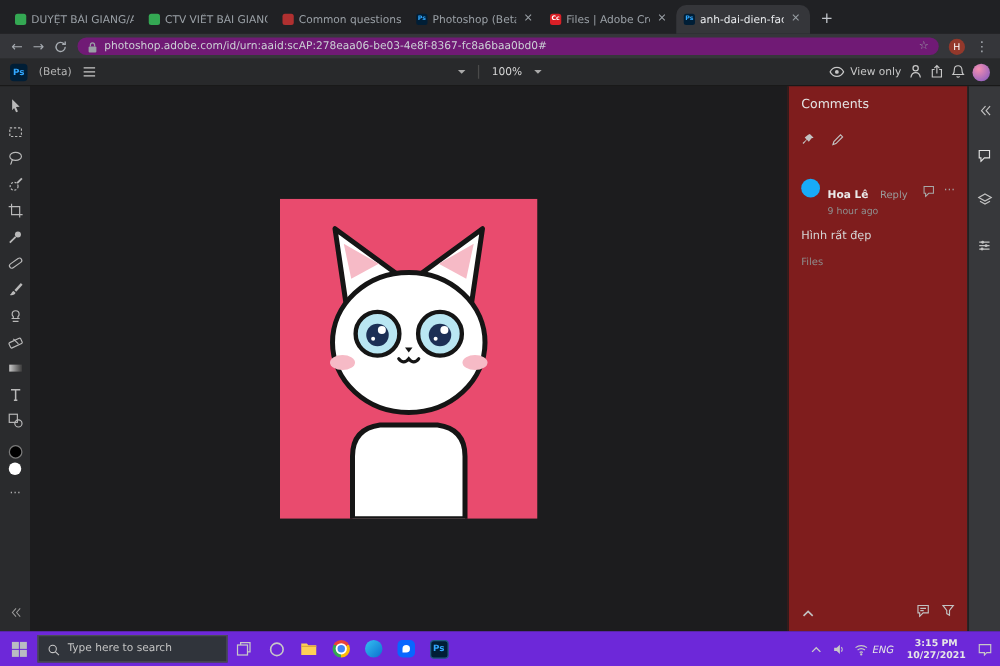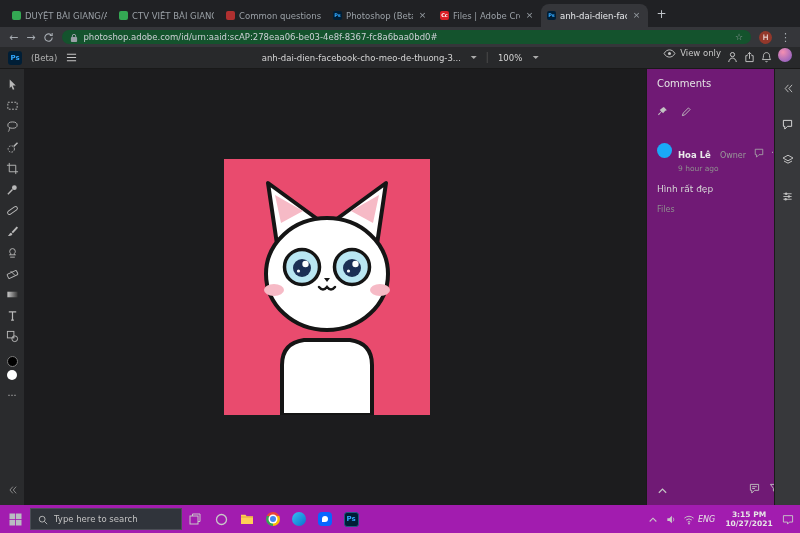--- a/index.html
+++ b/index.html
@@ -29,21 +29,21 @@
   .tab-label { white-space:nowrap; overflow:hidden; flex:1; }
   .tab-close { flex:none; width:11px; height:11px; text-align:center;
     line-height:10px; font-size:9px; border-radius:50%; color:#9aa0a6; }
   #newtab { width:17px; height:17px; margin:0 0 4px 5px; text-align:center;
     line-height:16px; font-size:12px; color:#c0c4c9; border-radius:50%; }
 
   
   #addressbar { top:27px; left:0; right:0; height:20px; background:#35363a;
     display:flex; align-items:center; gap:8px; padding:0 9px; }
   .nav-glyph { font-size:11px; color:#a6abb1; line-height:1; }
-  #omnibox { flex:1; height:14px; background:#14532d; border-radius:7px;
+  #omnibox { flex:1; height:14px; background:#701a75; border-radius:7px;
     display:flex; align-items:center; gap:5px; padding:0 8px; min-width:0; }
   #url-text { flex:1; font-size:8.5px; color:#ccd0d5; white-space:nowrap; overflow:hidden; }
   #star-icon { font-size:9px; color:#9aa0a6; }
   #browser-avatar { width:13px; height:13px; border-radius:50%; background:#93382b;
     color:#fff; font-size:7.5px; display:flex; align-items:center; justify-content:center; }
 
   
   #psheader { top:47px; left:0; right:0; height:22px; background:#28292b;
     border-bottom:1px solid #191919; display:flex; align-items:center;
     gap:9px; padding:0 8px; }
@@ -51,42 +51,42 @@
     color:#31a8ff; font-size:7px; font-weight:bold;
     display:flex; align-items:center; justify-content:center; }
   #beta-label { font-size:8.5px; color:#b5b5b5; }
   #center-group { position:absolute; left:50%; transform:translateX(-50%);
     display:flex; align-items:center; gap:10px; }
   #doc-title { font-size:8.5px; color:#d6d6d6; max-width:230px;
     white-space:nowrap; overflow:hidden; }
   .chev { width:0; height:0; border:3px solid transparent; border-top-color:#aaa; margin-top:3px; }
   .vdiv { width:1px; height:11px; background:#4a4a4a; }
   #zoom-value { font-size:8.5px; color:#d6d6d6; }
-  #header-right { margin-left:auto; display:flex; align-items:flex-start; gap:6px; }
+  #header-right { margin-left:auto; display:flex; align-items:center; gap:6px; }
   #view-only { display:flex; align-items:center; gap:4px; font-size:8.5px; color:#c8c8c8; }
   #ps-avatar { width:14px; height:14px; border-radius:50%;
     background:radial-gradient(circle at 35% 30%, #f48fb1, #7e57c2); }
 
   
   #toolbar { top:69px; bottom:28px; left:0; width:24px; background:#2a2b2d;
     display:flex; flex-direction:column; align-items:center; padding:5px 0 6px; }
   .tool { height:21px; width:100%; display:flex; align-items:center; justify-content:center; }
   #swatches { margin-top:9px; display:flex; flex-direction:column; align-items:center; gap:3px; }
   #fg-swatch { width:11px; height:11px; border-radius:50%; background:#000; border:1px solid #7a7a7a; }
   #bg-swatch { width:10px; height:10px; border-radius:50%; background:#fff; }
   #toolbar-more { margin-top:11px; font-size:9px; color:#b9b9b9; line-height:1; }
   .flex-spacer { flex:1; }
 
   
   #canvas { top:69px; bottom:28px; left:24px; right:170px; background:#1c1c1e;
     display:flex; align-items:center; justify-content:center; }
   #artwork { width:206px; height:256px; display:block; }
 
   
-  #comments { top:69px; bottom:28px; right:10px; width:144px; background:#701a75;
+  #comments { top:69px; bottom:28px; right:26px; width:144px; background:#7f1d1d;
     border-left:1px solid #1a1a1a; padding:9px 10px 7px;
     display:flex; flex-direction:column; }
   #comments-title { font-size:10px; color:#e4e4e4; }
   #comment-tools { display:flex; gap:13px; margin-top:13px; }
   #comment-inputbox { margin-top:14px; height:22px; border:1px solid #5c5c5c;
     border-radius:4px; display:flex; align-items:center; gap:4px; padding:0 6px; }
   #comment-input { flex:1; min-width:0; background:none; border:none; outline:none;
     color:#ddd; font-size:8.5px; font-family:inherit; }
   #comment-input::placeholder { color:#8e8e8e; }
   #at-icon { color:#9a9a9a; font-size:9px; }
@@ -109,21 +109,21 @@
   #reply-link { margin-top:11px; font-size:8px; color:#8e8e8e; }
   #comments-footer { margin-top:auto; display:flex; align-items:center; justify-content:space-between; }
   #footer-right { display:flex; gap:9px; align-items:center; }
 
   
   #rail { top:69px; bottom:28px; right:0; width:26px; background:#37383b;
     border-left:1px solid #1a1a1a; display:flex; flex-direction:column;
     align-items:center; padding-top:10px; gap:17px; }
 
   
-  #taskbar { bottom:0; left:0; right:0; height:28px; background:#a21caf;
+  #taskbar { bottom:0; left:0; right:0; height:28px; background:#6d28d9;
     display:flex; align-items:stretch; }
   #start-button { width:30px; display:flex; align-items:center; justify-content:center; }
   #search-box { width:152px; margin:3px 0; background:#30343b; border:1px solid #4a4e55;
     display:flex; align-items:center; gap:6px; padding:0 7px; }
   #search-input { flex:1; min-width:0; background:none; border:none; outline:none;
     color:#ddd; font-size:8.5px; font-family:inherit; }
   #search-input::placeholder { color:#c3c3c3; }
   .tb-btn { width:26px; display:flex; align-items:center; justify-content:center; }
   .dock-circle { width:14px; height:14px; border-radius:50%; }
   #edge-icon { background:linear-gradient(135deg,#35c1f1,#0b6fd0); }
@@ -201,21 +201,20 @@
 
 <div id="psheader" class="abs">
   <div id="ps-logo">Ps</div>
   <span id="beta-label">(Beta)</span>
   <span>
     <svg width="11" height="11" viewBox="0 0 12 12">
         <path d="M1 2.5h10M1 6h10M1 9.5h10" stroke="#c8c8c8" stroke-width="1.2"></path>
       </svg>
   </span>
   <div id="center-group">
-    <span id="doc-title">anh-dai-dien-facebook-cho-meo-de-thuong-3...</span>
     <span class="chev"></span>
     <span class="vdiv"></span>
     <span id="zoom-value">100%</span>
     <span class="chev"></span>
   </div>
   <div id="header-right">
     <span id="view-only">
       <svg width="13" height="9" viewBox="0 0 14 10">
           <path d="M1 5C2.5 2 5 1 7 1s4.5 1 6 4c-1.5 3-4 4-6 4S2.5 8 1 5Z" fill="none" stroke="#c8c8c8"></path>
           <circle cx="7" cy="5" r="1.7" fill="#c8c8c8"></circle>
@@ -373,21 +372,21 @@
           <path d="M1.5 10.5l.8-2.6 5.8-5.8 1.8 1.8-5.8 5.8z" fill="none" stroke="#c2c2c2"></path>
         </svg>
     </span>
   </div>
   <div id="thread">
     <div id="thread-head">
       <div id="thread-avatar"></div>
       <div id="thread-nameblock">
         <div>
           <span id="thread-author">Hoa Lê</span>
-          <span id="thread-role">Owner</span>
+          <span id="thread-role">Reply</span>
         </div>
         <div id="thread-time">9 hour ago</div>
       </div>
       <div id="thread-icons">
         <span>
           <svg width="10" height="10" viewBox="0 0 12 12">
               <path d="M1.5 1.5h9V8H6L3 11V8H1.5Z" fill="none" stroke="#a8a8a8"></path>
             </svg>
         </span>
         <span id="thread-more">⋯</span>

